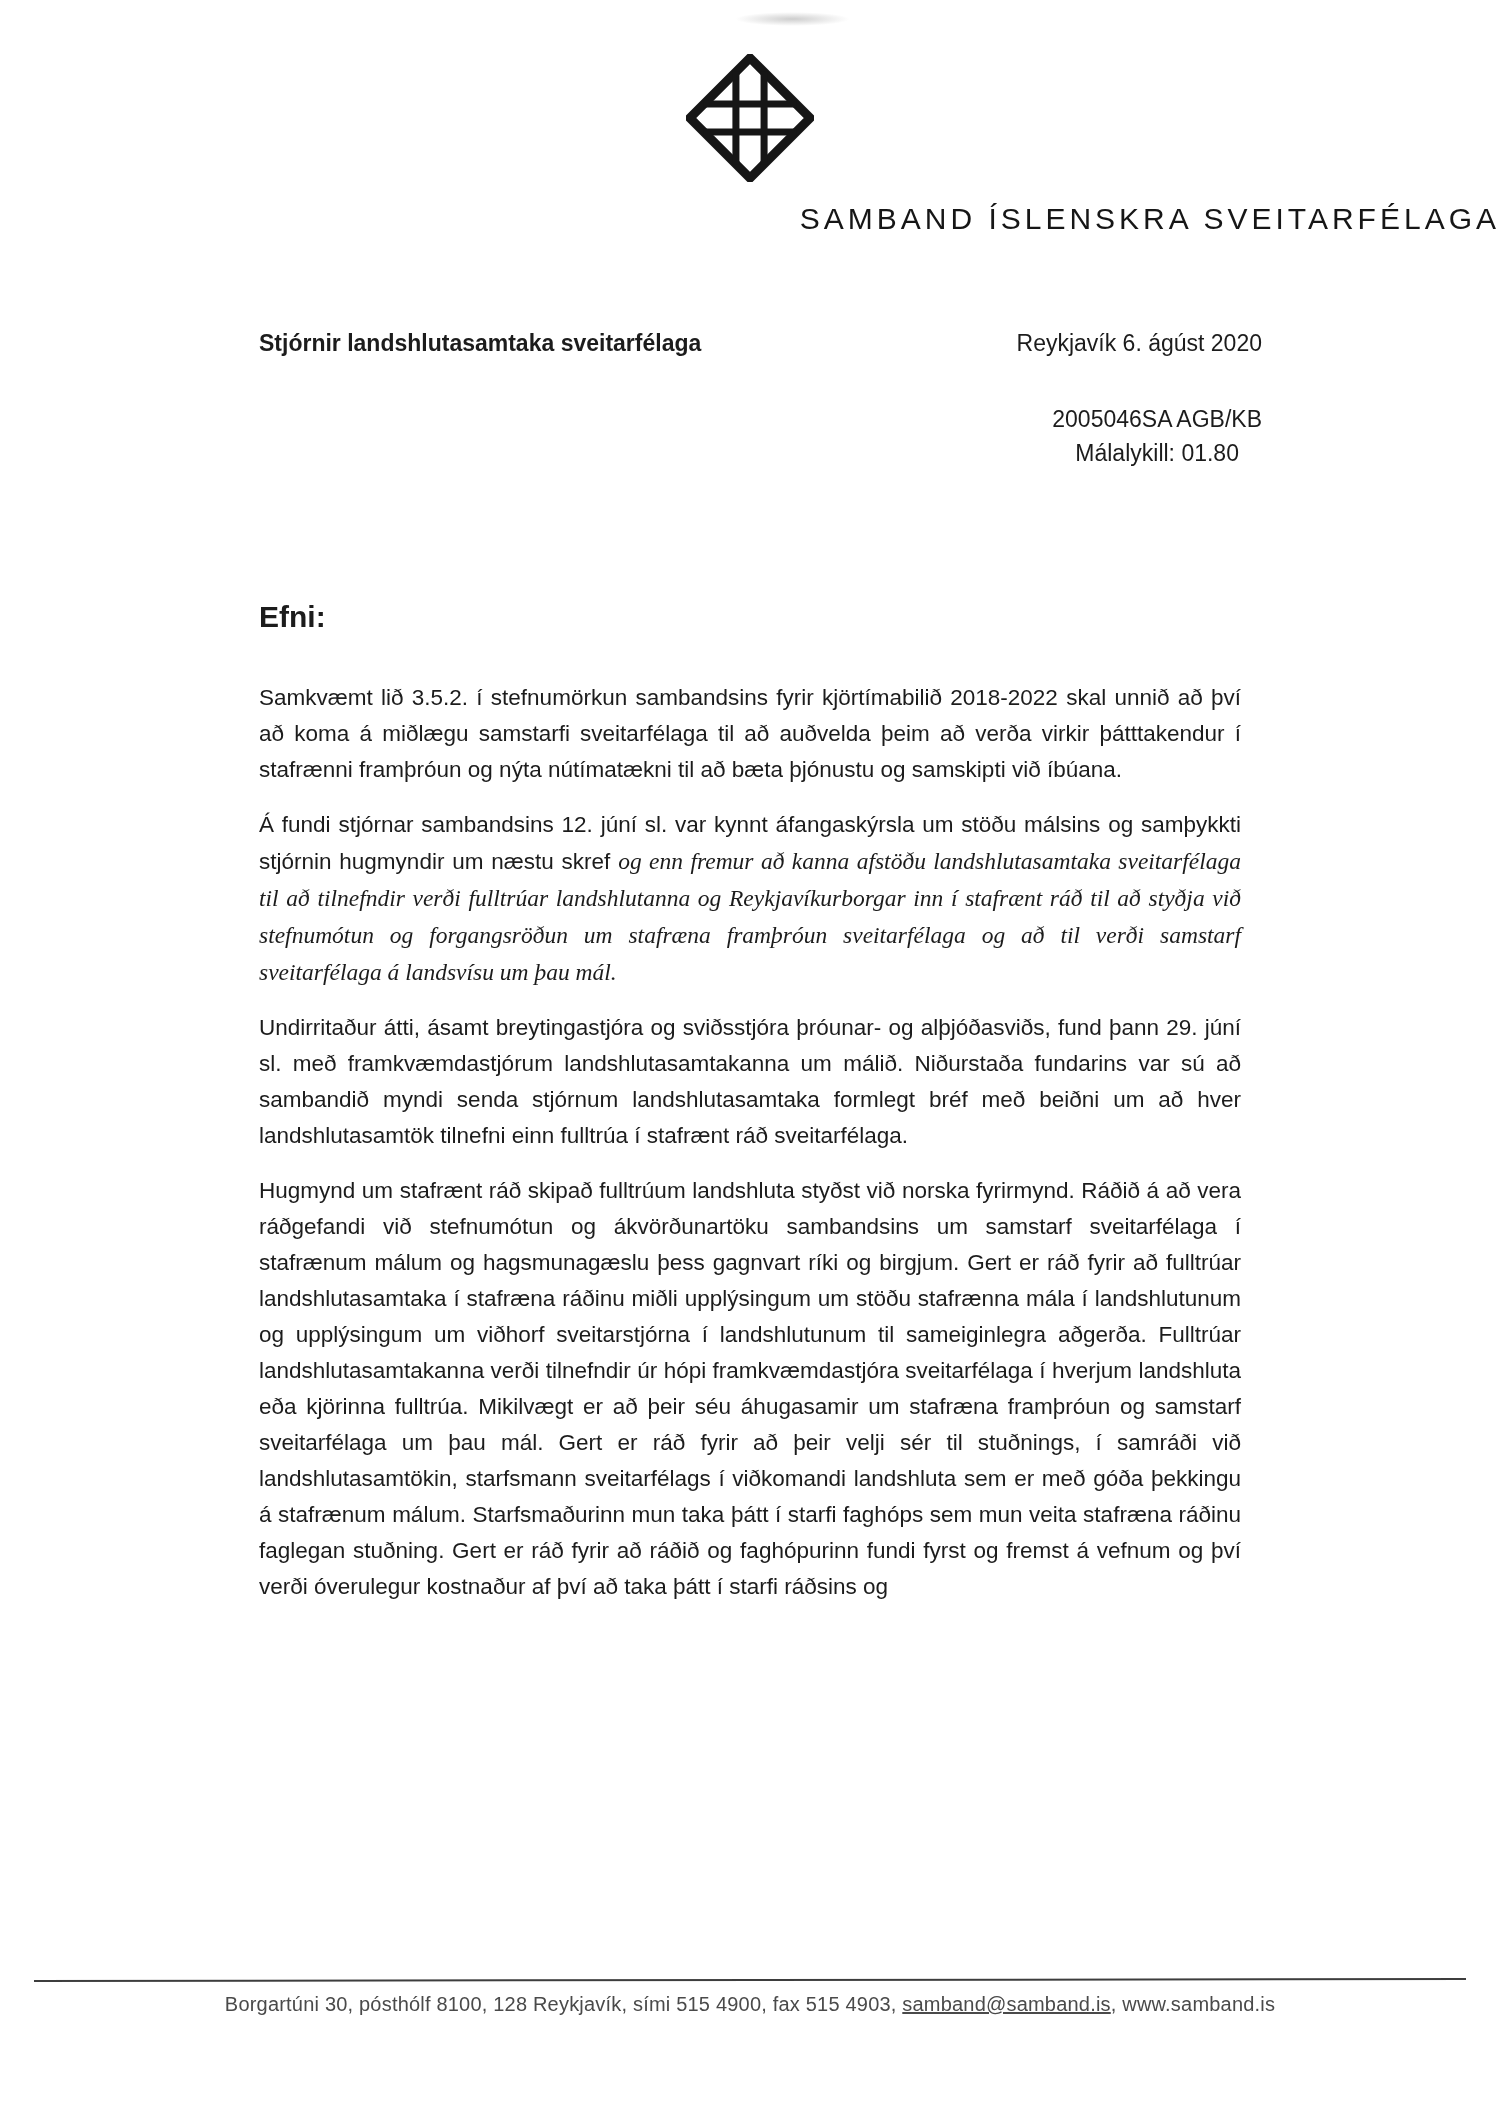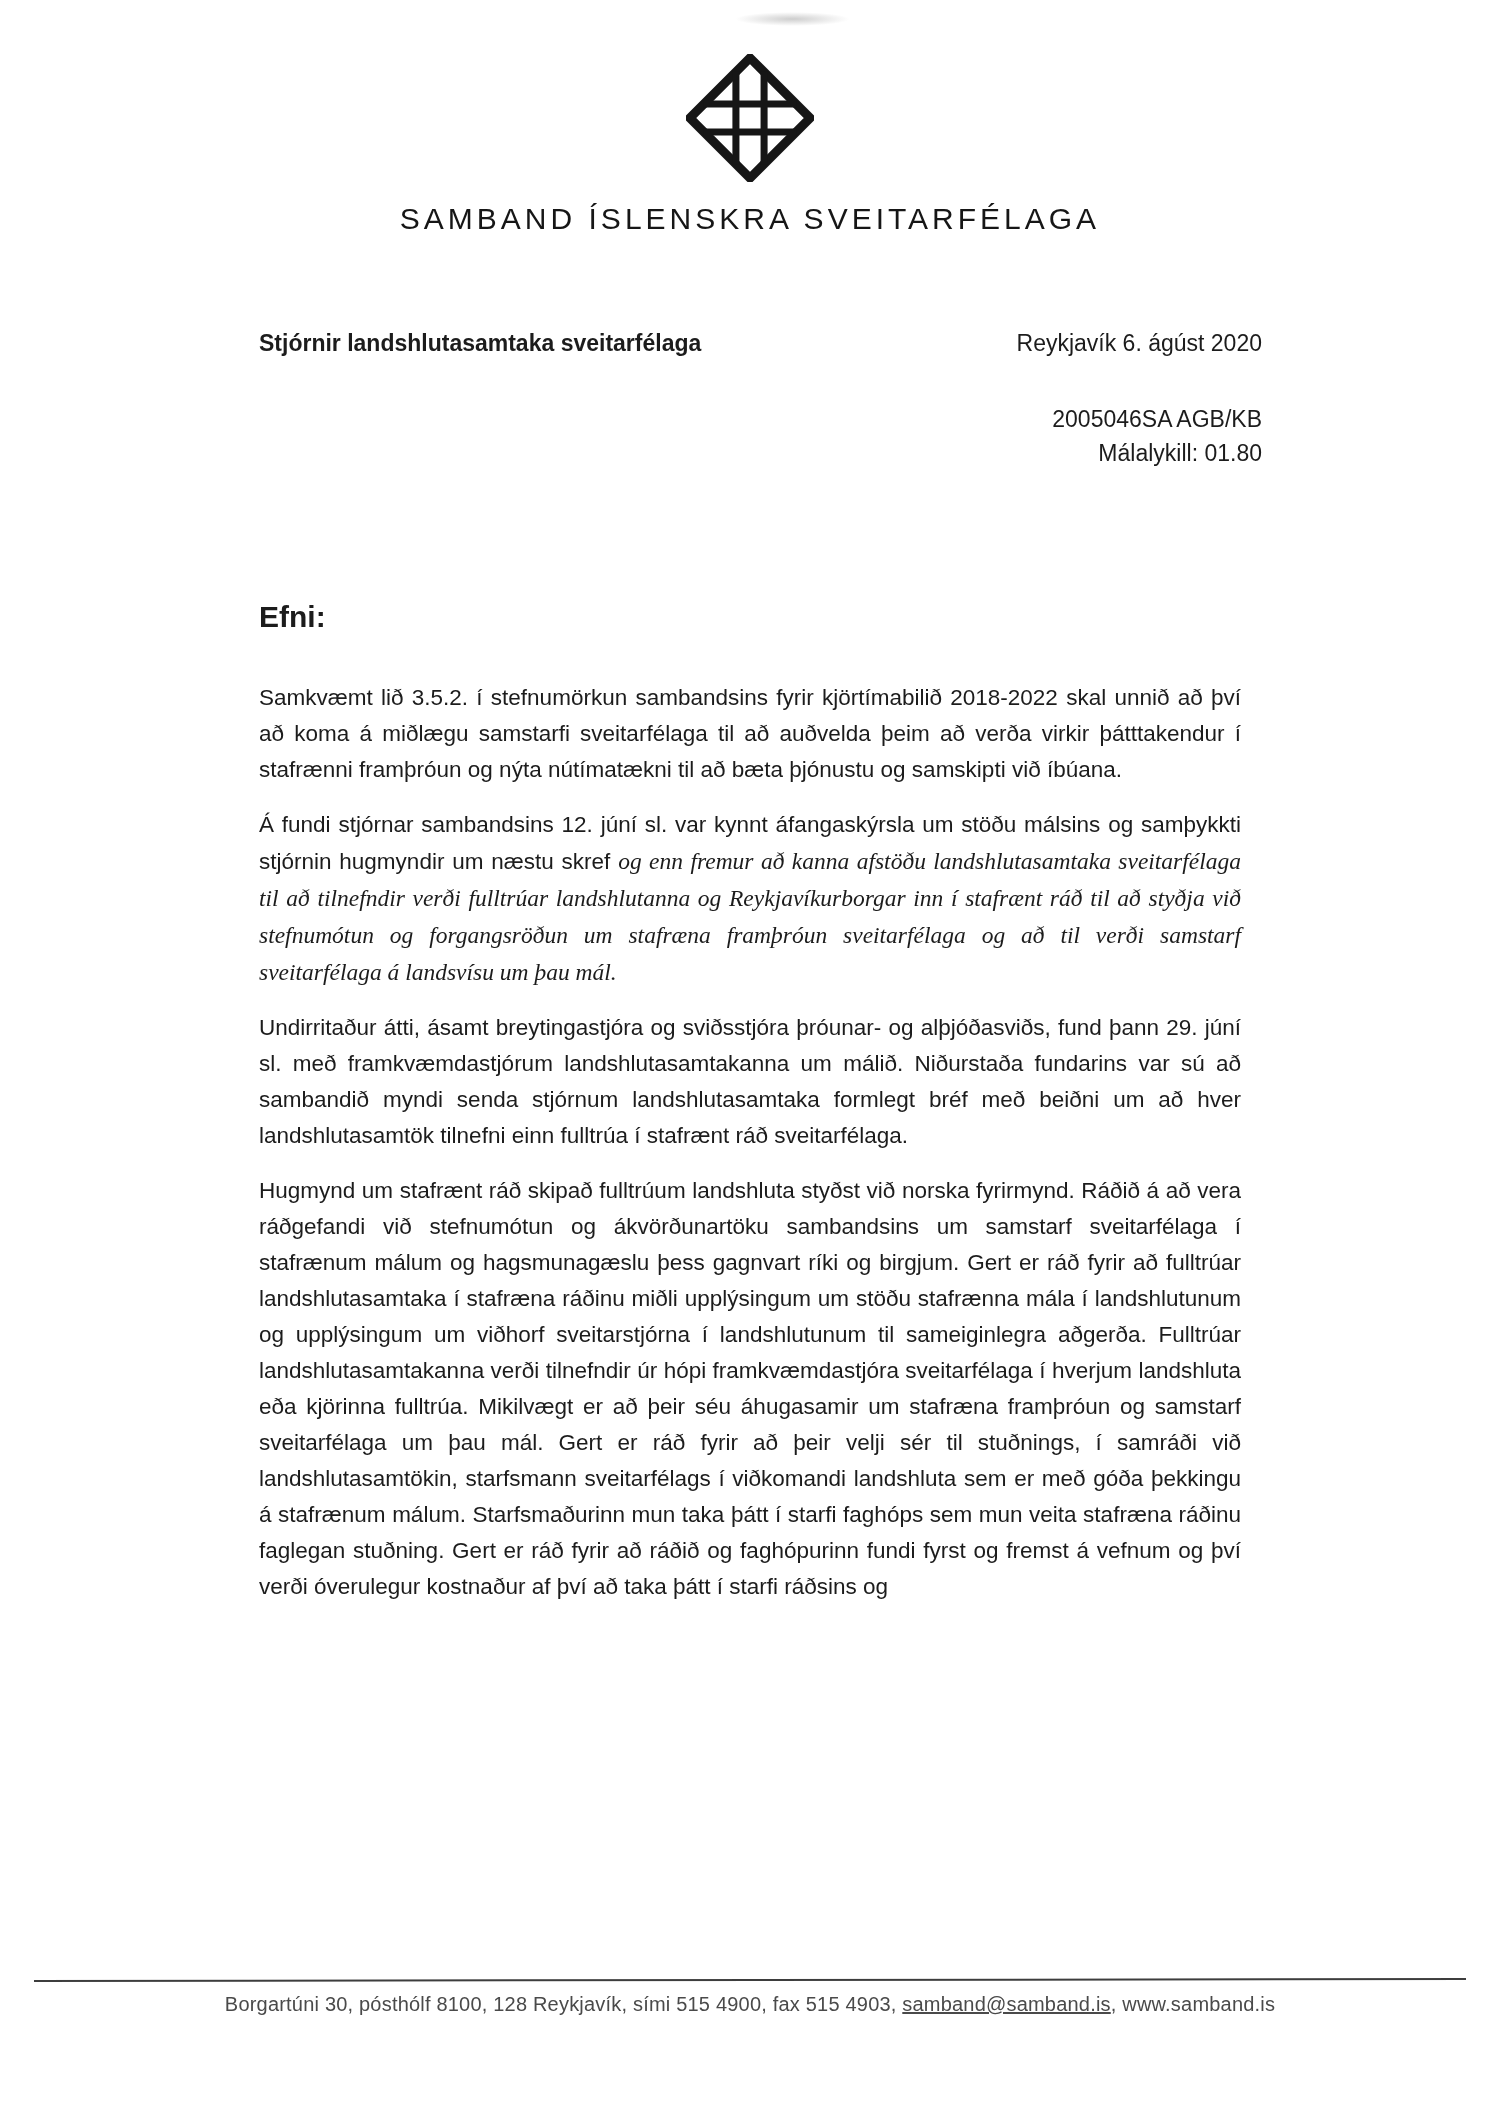--- a/index.html
+++ b/index.html
@@ -6,21 +6,21 @@
   * { margin:0; padding:0; box-sizing:border-box; }
   html, body { background:#ffffff; }
   body {
     width:1500px; height:2122px; position:relative; overflow:hidden;
     font-family:"Liberation Sans","DejaVu Sans",sans-serif;
     color:#1c1c1c;
     -webkit-font-smoothing:antialiased;
   }
 
   
-  .letterhead { position:absolute; top:54px; left:0; width:100%; text-align:center; }
+  .letterhead { position:absolute; top:54px; left:0; width:100%; text-align:right; }
   .logo { width:128px; height:128px; margin:0 auto; display:block; }
   .org-name {
     margin-top:20px; font-size:30px; letter-spacing:4px;
     font-weight:500; color:#161616; white-space:nowrap;
   }
 
   
   .scan-smudge {
     position:absolute; top:12px; left:735px; width:115px; height:14px;
     background:radial-gradient(ellipse at center, rgba(125,125,125,0.38) 0%, rgba(125,125,125,0) 70%);
@@ -29,21 +29,21 @@
   
   .meta-row {
     position:absolute; top:330px; left:259px; right:238px;
     display:flex; justify-content:space-between; align-items:center;
   }
   .recipient { font-weight:bold; font-size:23px; }
   .place-date { font-size:23px; }
 
   .ref-block {
     position:absolute; top:402px; right:238px;
-    text-align:right; font-size:23px; line-height:34px;
+    text-align:center; font-size:23px; line-height:34px;
   }
 
   
   .subject-row {
     position:absolute; top:600px; left:259px; right:250px;
     display:flex; gap:28px; font-weight:bold; font-size:30px;
   }
 
   
   .body-text {

